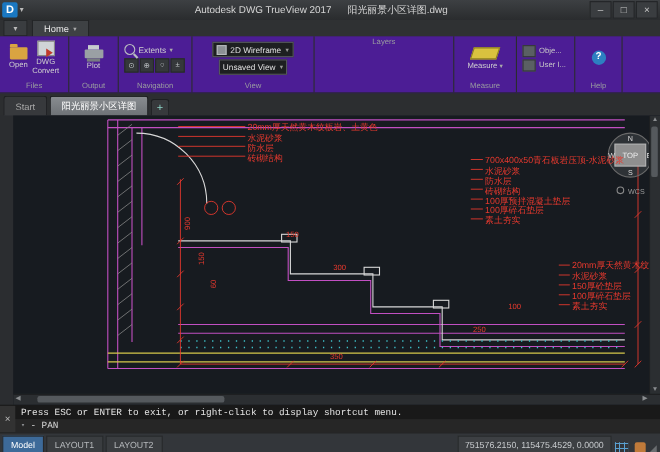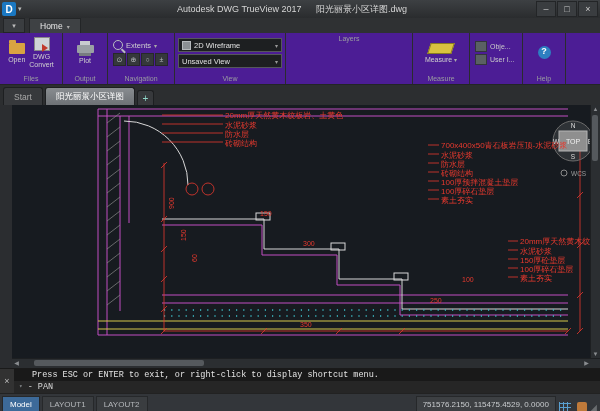--- a/index.html
+++ b/index.html
@@ -79,21 +79,21 @@
   .vscroll .thumb{position:absolute;top:10px;left:1px;width:6px;height:46px;background:#55595d;border-radius:2px;}
   .vscroll .arrow.bottom{position:absolute;bottom:0;left:0;right:0;}
   .hscroll{position:absolute;left:0;right:0;bottom:0;height:9px;background:#2b2e31;border-top:1px solid #1d1f21;}
   .hscroll .arrow{position:absolute;top:0;width:9px;color:#8a8d90;font-size:6px;text-align:center;line-height:9px;}
   .hscroll .thumb{position:absolute;top:1px;left:22px;width:170px;height:6px;background:#55595d;border-radius:2px;}
 
   
   .command{height:24px;background:#262626;display:flex;flex:none;border-top:1px solid #1a1a1a;}
   .cmd-close{width:14px;background:#323232;color:#bbb;font-size:9px;display:flex;align-items:center;justify-content:center;flex:none;}
   .cmd-lines{flex:1;display:flex;flex-direction:column;font-family:"Liberation Mono",monospace;}
-  .cmd-line1{height:12px;background:#191919;color:#e4e4e4;font-size:8.5px;line-height:12px;padding-left:18px;white-space:nowrap;}
+  .cmd-line1{height:12px;background:#191919;color:#e4e4e4;font-size:8.5px;line-height:12px;padding-left:5px;white-space:nowrap;}
   .cmd-line2{height:12px;color:#d8d8d8;font-size:8.5px;line-height:12px;padding-left:5px;display:flex;align-items:center;}
   .cmd-line2 .pg{color:#8a8d90;font-size:6px;margin-right:5px;}
 
   
   .statusbar{height:20px;background:#33363a;display:flex;align-items:center;flex:none;border-top:1px solid #222;font-size:8px;}
   .sb-tab{height:14px;display:flex;align-items:center;padding:0 7px;margin-left:2px;border:1px solid #26282a;}
   .sb-tab.model{background:#3d6a99;color:#fff;}
   .sb-tab.layout{background:#3a3d40;color:#b5b8bb;}
   .sb-right{margin-left:auto;display:flex;align-items:flex-end;}
   .coords{color:#c8cbce;font-size:8px;background:#3d4043;border:1px solid #26282a;height:14px;display:flex;align-items:center;padding:0 6px;}
@@ -171,21 +171,21 @@
             <span>○</span>
             <span>±</span>
           </div>
         </div>
       </div>
       <div class="panel-label">Navigation</div>
     </div>
 
     <div class="panel" style="width:110px;">
       <div class="panel-content">
-        <div class="stack-col" style="width:100%;">
+        <div class="stack-col" style="width:100%;align-items:center;">
           <div class="dropdown">
             <span class="cube-mini"></span>
             <span>2D Wireframe</span>
             <span class="dd">▾</span>
           </div>
           <div class="dropdown">
             <span>Unsaved View</span>
             <span class="dd">▾</span>
           </div>
         </div>

